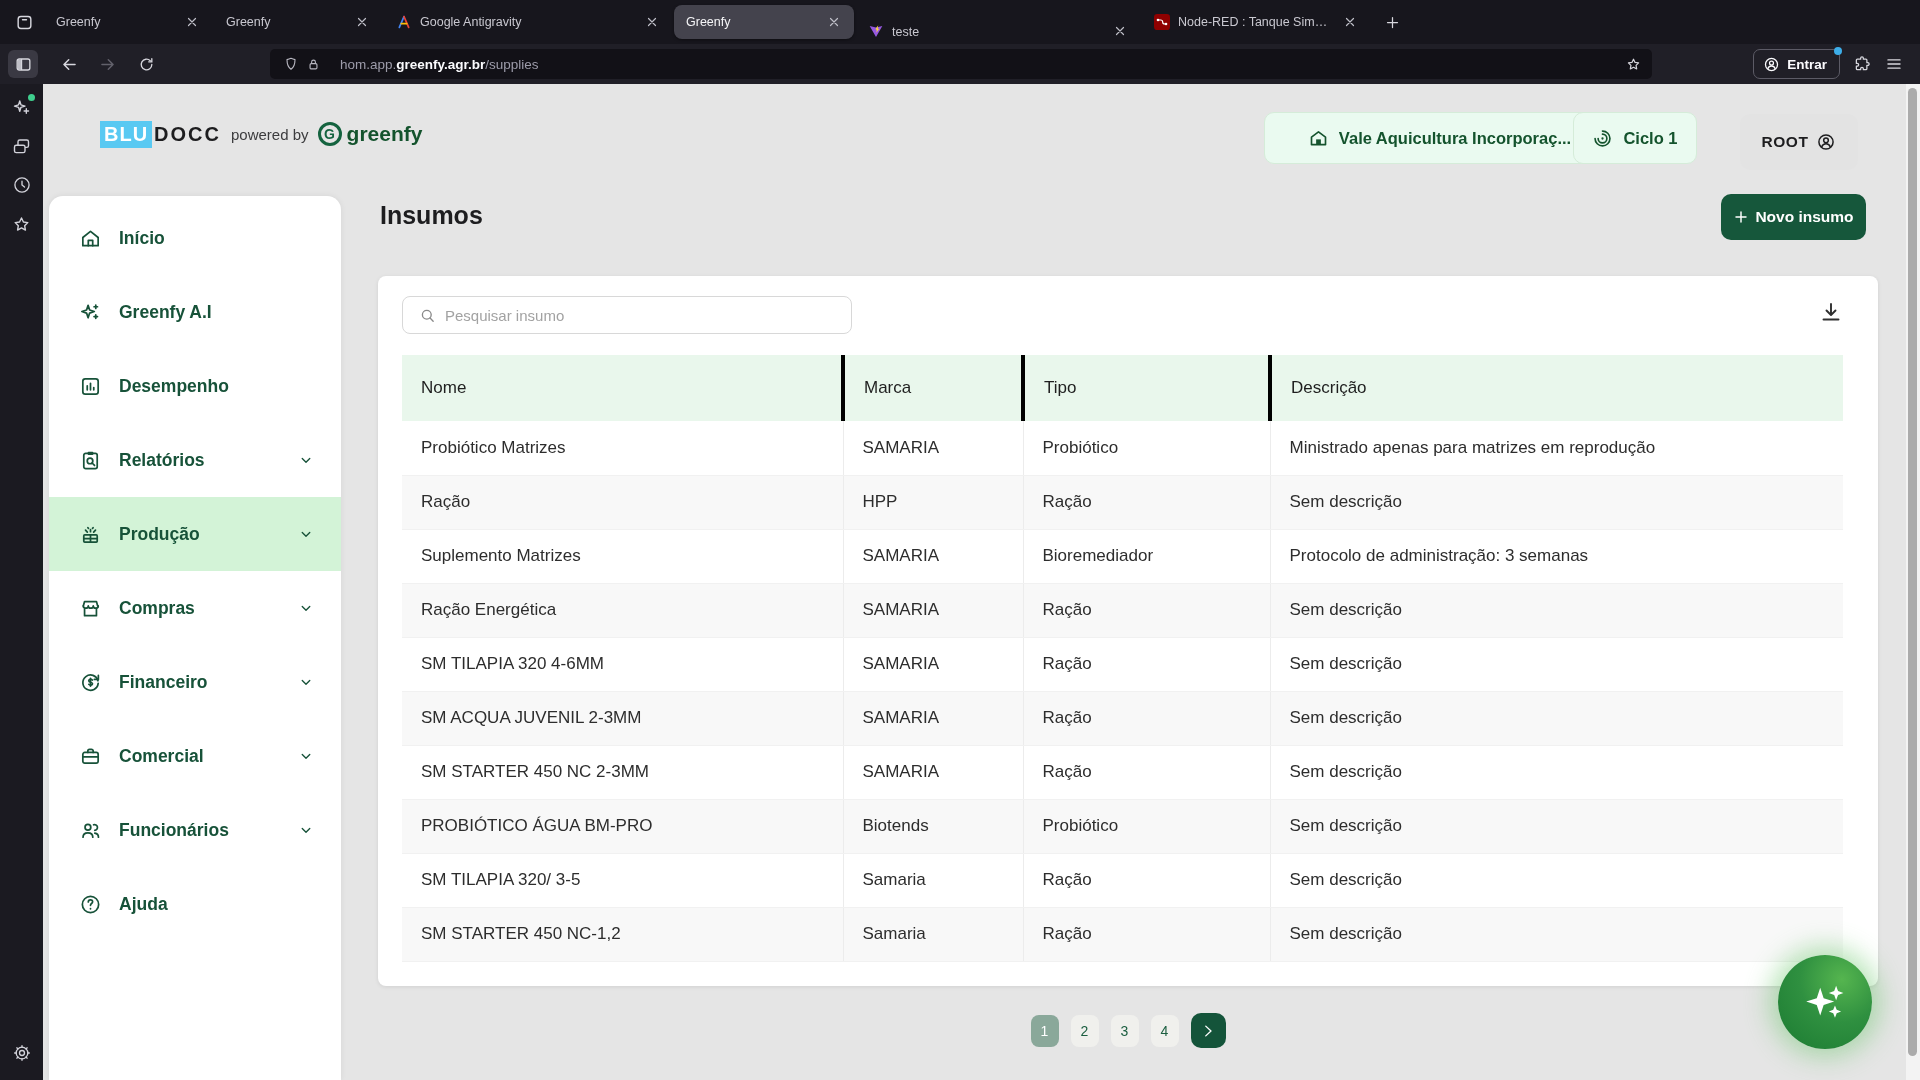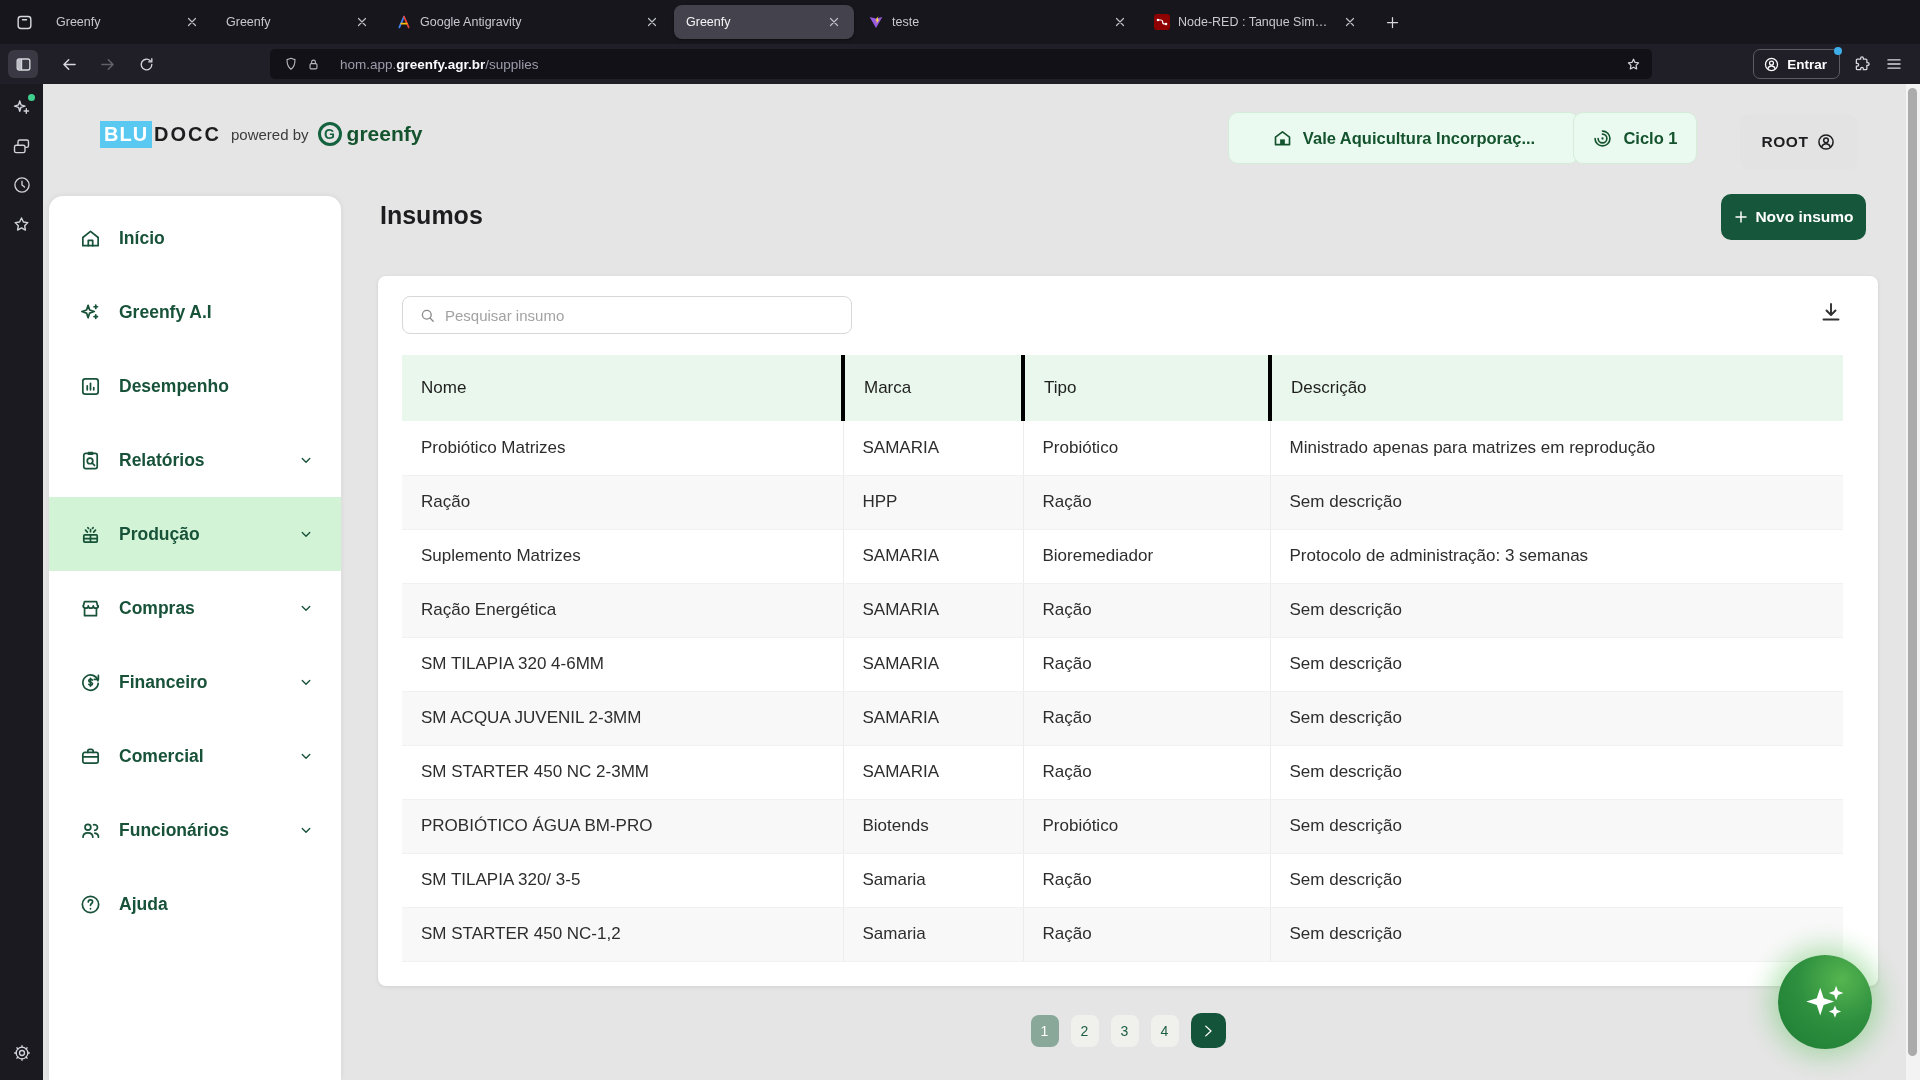--- a/index.html
+++ b/index.html
@@ -42,21 +42,21 @@
   .app { position:absolute; left:43px; top:84px; width:1877px; height:996px; background:#e5e5e5; }
 
   .logo { position:absolute; left:57px; top:32px; display:flex; align-items:center; height:36px; }
   .logo .blu { background:#59c9f2; color:#fff; font-weight:800; font-size:20px; padding:2px 4px; letter-spacing:1px; }
   .logo .docc { color:#1d1d1f; font-weight:800; font-size:20px; letter-spacing:2px; margin-left:2px; }
   .logo .powered { color:#3c3c3e; font-size:15px; margin-left:10px; }
   .logo .g-badge { width:24px; height:24px; border-radius:50%; border:3px solid #14633f; margin-left:9px; display:flex; align-items:center; justify-content:center; color:#14633f; font-weight:800; font-size:14px; }
   .logo .brand { color:#14532d; font-weight:800; font-size:21px; margin-left:5px; }
 
   .pill { position:absolute; top:28px; height:52px; background:#eafaf0; border:1px solid #d5ecd9; border-radius:10px; display:flex; align-items:center; justify-content:center; gap:10px; color:#14532d; font-weight:700; font-size:16.5px; }
-  .pill-org { left:1185px; width:351px;align-items:center; }
+  .pill-org { left:1221px; width:351px;align-items:center; }
   .pill-cycle { left:1530px; width:124px; }
   .user-btn { position:absolute; left:1697px; top:30px; width:118px; height:56px; background:#e3e3e3; border-radius:10px; display:flex; align-items:center; justify-content:center; gap:8px; color:#1d1d1f; font-weight:700; font-size:15.5px; letter-spacing:.5px; }
 
   .app-nav { position:absolute; left:6px; top:112px; width:292px; height:884px; background:#fff; border-radius:14px 14px 0 0; box-shadow:0 0 6px rgba(0,0,0,.07); padding-top:5px; overflow:hidden; }
   .nav-item { height:74px; display:flex; align-items:center; padding:0 26px 0 29px; color:#175239; cursor:pointer; }
   .nav-item .n-ico { width:25px; height:25px; flex:0 0 auto; display:flex; align-items:center; justify-content:center; }
   .nav-item .n-label { margin-left:16px; font-size:17.5px; font-weight:600; }
   .nav-item .n-chev { margin-left:auto; display:flex; }
   .nav-item.active { background:#d3f3d7; }
   .nav-item.active .n-label { font-weight:700; }
@@ -134,21 +134,21 @@
           </span>
         </div>
         <div class="tab active" style="width: 180px;">
           <span class="tab-title">Greenfy</span>
           <span class="tab-close">
             <svg width="12" height="12" viewBox="0 0 24 24" fill="none" stroke="currentColor" stroke-width="2.4" stroke-linecap="round">
               <path d="M5 5l14 14M19 5 5 19"></path>
             </svg>
           </span>
         </div>
-        <div class="tab" style="width: 284px;">
+        <div class="tab" style="width: 284px; align-items: flex-end;">
           <span class="favicon">
             <svg width="16" height="16" viewBox="0 0 24 24">
               <path d="M2.5 4.5 12 21 21.5 4.5 12 6.6Z" fill="#9659e0"></path>
               <path d="M12.6 7.2l2.8-4-1 4.8 2 .9-4 5.9.9-4.7-2-.8Z" fill="#ffdd35"></path>
             </svg>
           </span>
           <span class="tab-title">teste</span>
           <span class="tab-close">
             <svg width="12" height="12" viewBox="0 0 24 24" fill="none" stroke="currentColor" stroke-width="2.4" stroke-linecap="round">
               <path d="M5 5l14 14M19 5 5 19"></path>

